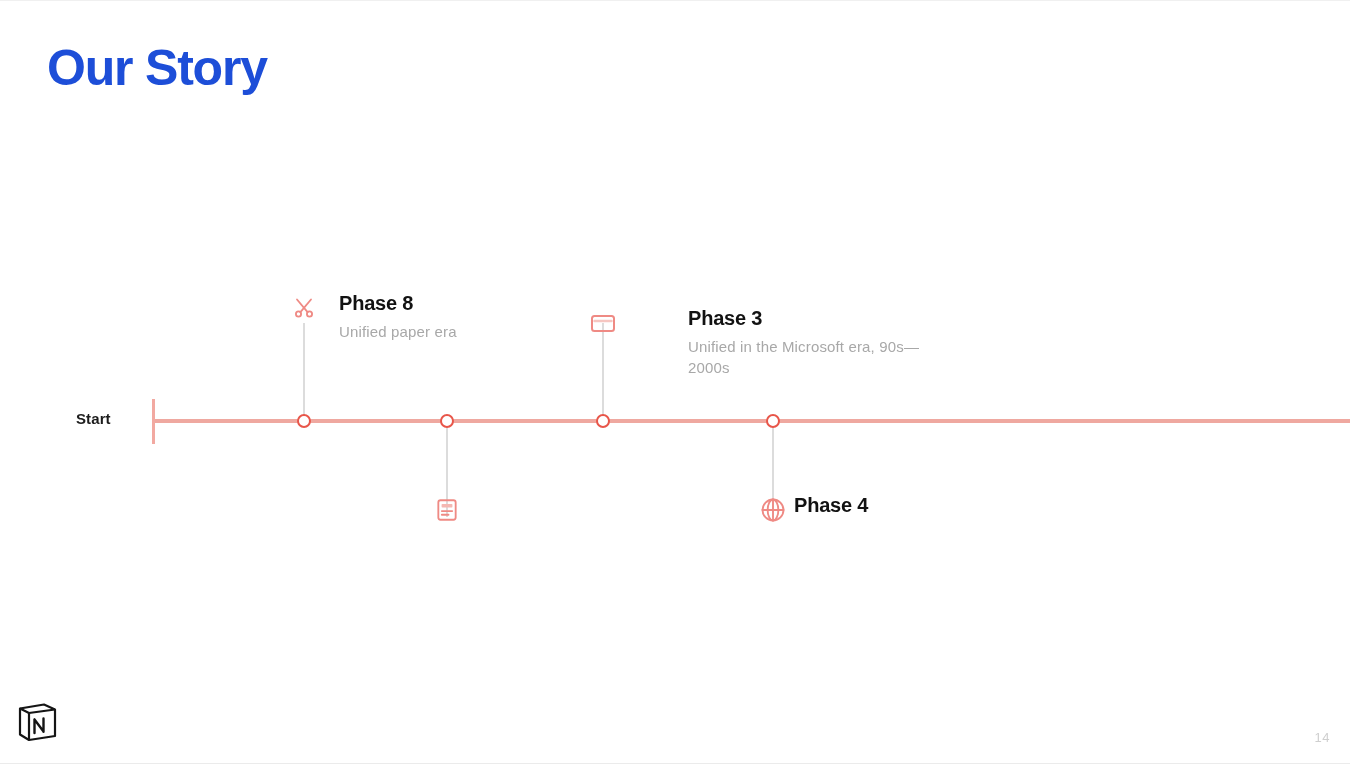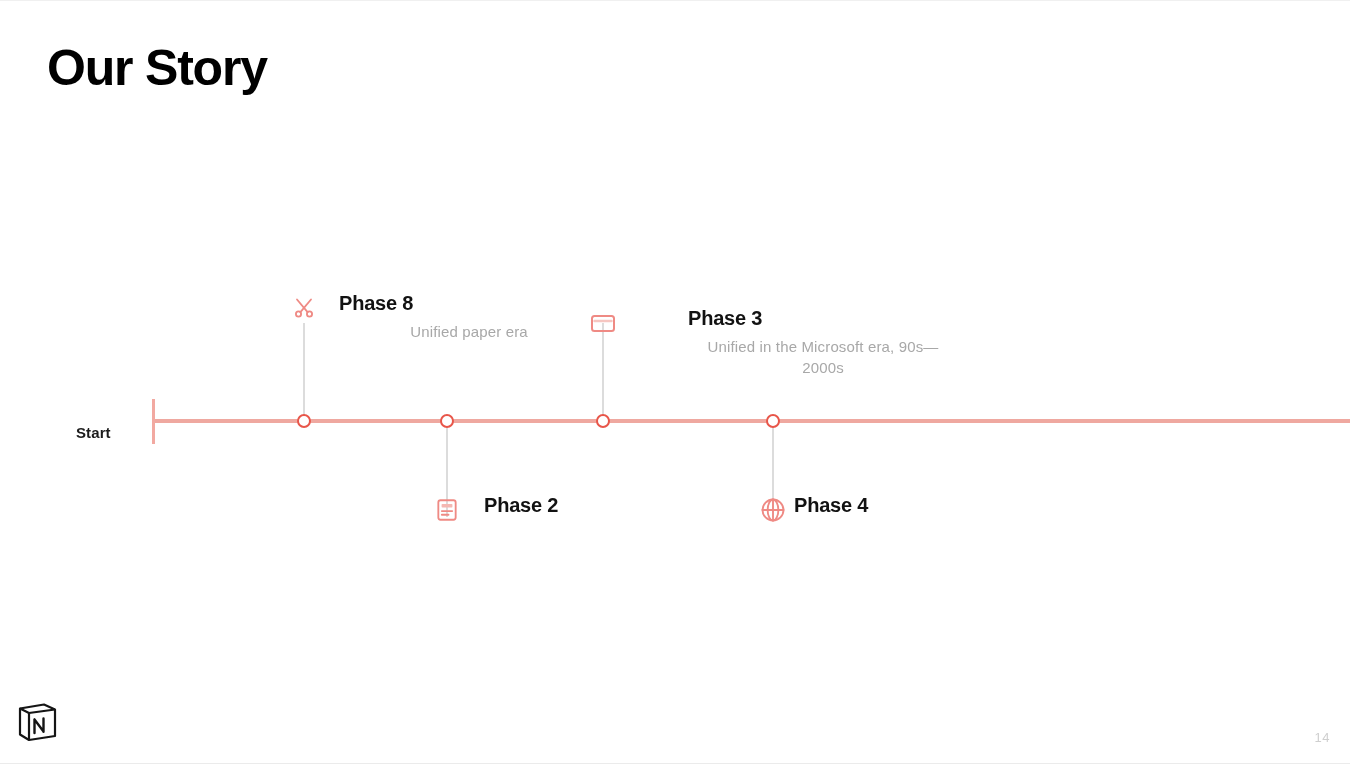--- a/index.html
+++ b/index.html
@@ -23,21 +23,21 @@
   }
 
   
   #slide-title {
     position: absolute;
     left: 47px;
     top: 40px;
     font-size: 50px;
     font-weight: 700;
     letter-spacing: -1.2px;
-    color: #000000;
+    color: #1d4ed8;
     line-height: 1.1;
     white-space: nowrap;
   }
 
   
   #timeline {
     position: absolute;
     left: 0;
     top: 0;
     width: 1350px;
@@ -55,21 +55,21 @@
     position: absolute;
     left: 152px;
     top: 398px;
     width: 3px;
     height: 45px;
     background: #f2a9a1;
   }
   .axis-start-label {
     position: absolute;
     left: 76px;
-    top: 423px;
+    top: 409px;
     font-size: 15px;
     font-weight: 700;
     color: #1c1c1c;
     letter-spacing: 0.1px;
     white-space: nowrap;
   }
 
   
   .node {
     position: absolute;
@@ -125,21 +125,20 @@
     line-height: 1.25;
     white-space: nowrap;
   }
   .phase-desc {
     margin-top: 6px;
     font-size: 15px;
     font-weight: 400;
     color: #a8a8a8;
     line-height: 1.38;
     letter-spacing: 0.15px;
-    text-align: center;
   }
 
   
   #phase-1 { left: 289px; top: 292px; }
   #phase-1 .phase-text { left: 50px; }
   #phase-2 { left: 432px; top: 494px; }
   #phase-2 .phase-text { left: 52px; width: 240px; }
   #phase-3 { left: 588px; top: 307px; }
   #phase-3 .phase-text { left: 52px; width: 270px; margin-left: 48px; }
   #phase-4 { left: 758px; top: 494px; }
@@ -203,21 +202,20 @@
     <div class="phase" id="phase-2">
       <div class="phase-icon">
         <svg width="26" height="26" viewBox="0 0 24 24" fill="none" stroke="#ef8a84" stroke-width="1.7" stroke-linecap="round" stroke-linejoin="round">
           <rect x="4" y="3" width="16" height="18" rx="2"></rect>
           <rect x="7" y="6.5" width="10" height="3.2" rx="0.6" fill="#f4b8b2" stroke="none"></rect>
           <line x1="7.2" y1="13" x2="16.8" y2="13"></line>
           <line x1="7.2" y1="16.4" x2="13.4" y2="16.4"></line>
         </svg>
       </div>
       <div class="phase-text">
-        <div class="phase-title">Phase 2</div>
       </div>
     </div>
 
     <div class="phase" id="phase-3">
       <div class="phase-icon">
         <svg width="28" height="24" viewBox="0 0 28 24" fill="none" stroke="#ef8a84" stroke-width="2" stroke-linecap="round" stroke-linejoin="round">
           <rect x="3" y="5" width="22" height="15" rx="2.5"></rect>
           <line x1="5.5" y1="10" x2="22.5" y2="10" stroke="#f6c6c1" stroke-width="2.4"></line>
         </svg>
       </div>

